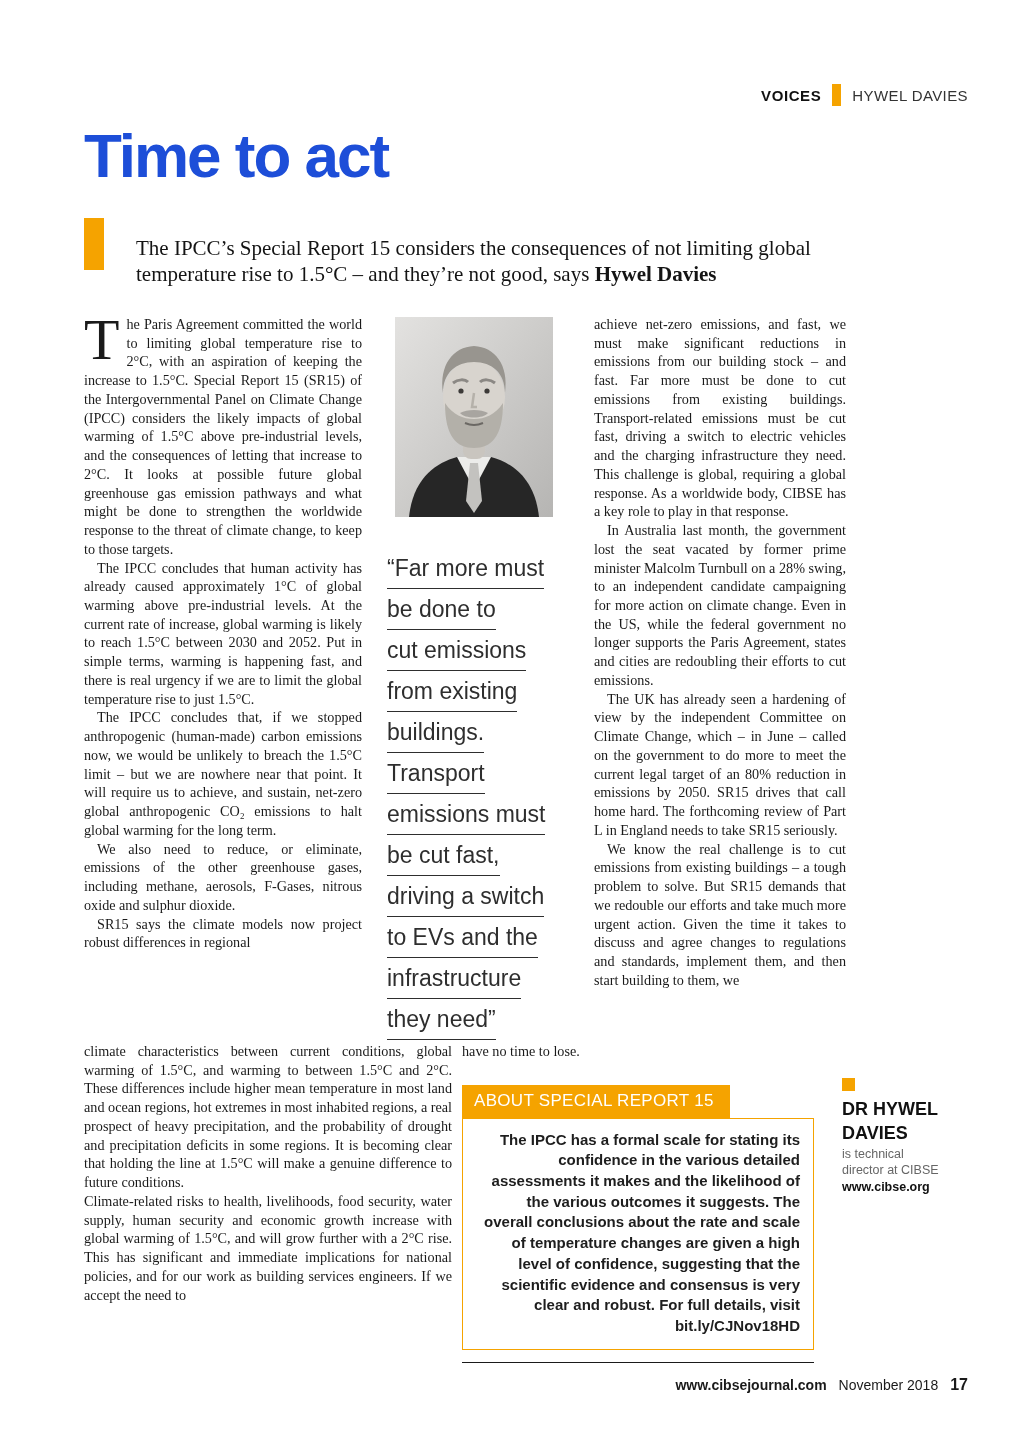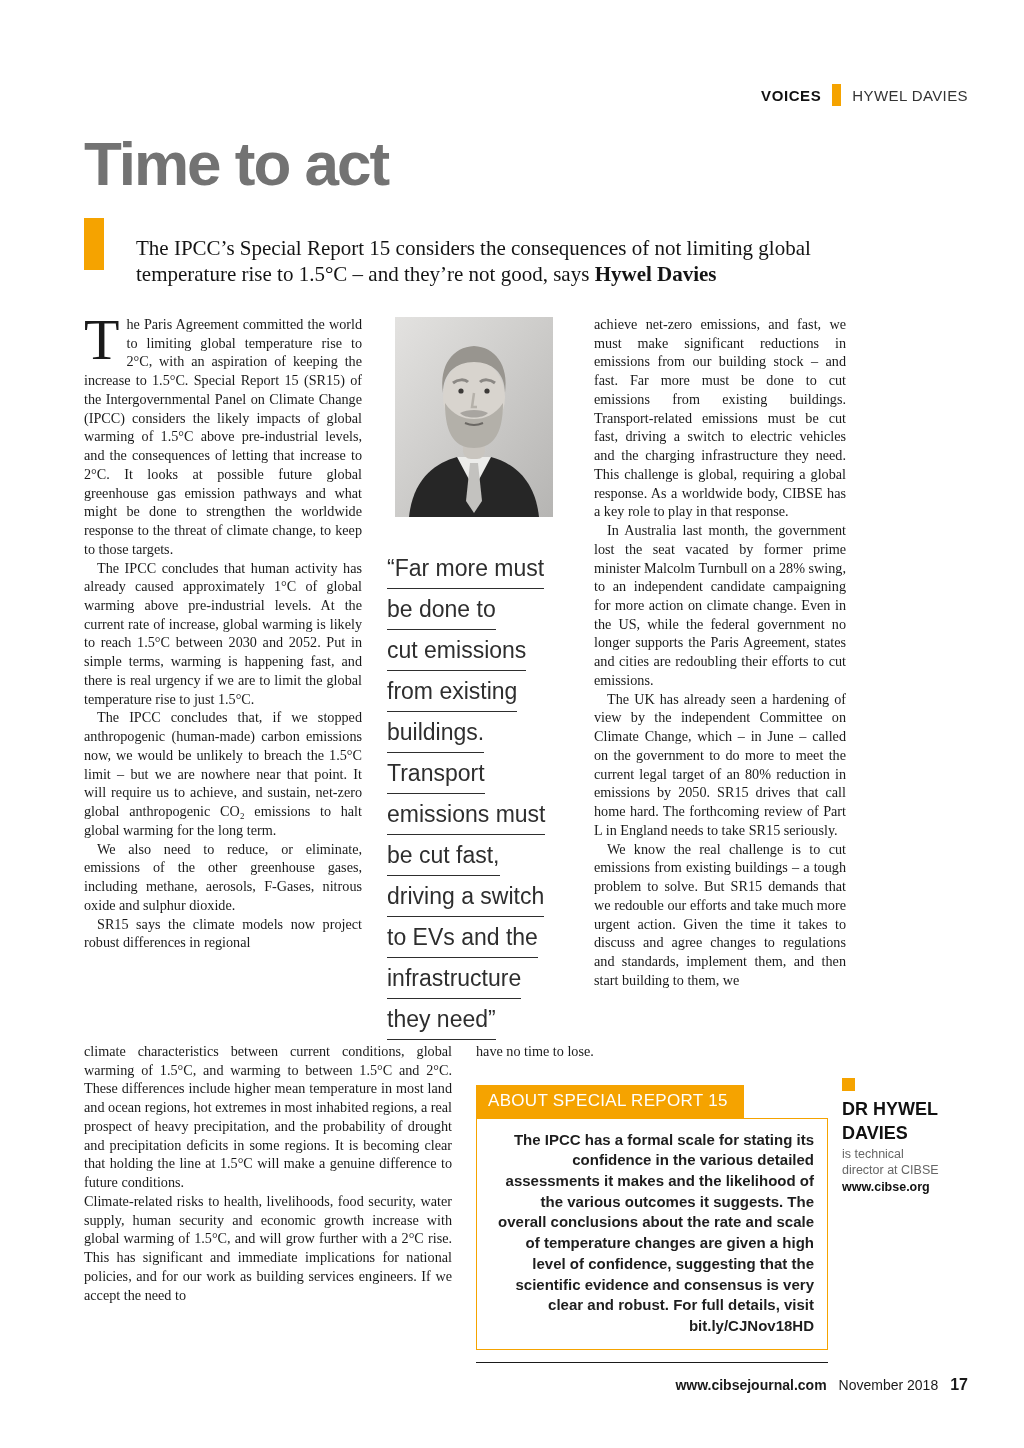--- a/index.html
+++ b/index.html
@@ -27,27 +27,27 @@
     margin-top: 32px;
   }
   .kicker-section { font-weight: bold; letter-spacing: 0.6px; color: #111; }
   .kicker-bar { width: 9px; height: 22px; background: #F5A300; }
   .kicker-author { color: #333; letter-spacing: 0.4px; }
 
   
   .headline {
     margin: 0;
     position: absolute;
-    top: 128px;
+    top: 120px;
     left: 84px;
     font-family: "Liberation Sans", sans-serif;
     font-weight: bold;
     font-size: 62px;
     letter-spacing: -2px;
-    color: #737373;
+    color: #1d4ed8;
   }
 
   
   .standfirst {
     position: absolute;
     top: 218px;
     left: 84px;
     display: flex;
     gap: 15px;
   }
@@ -104,21 +104,21 @@
   }
 
   
   .grid-bottom {
     position: absolute;
     top: 1042px;
     left: 84px;
     width: 806px;
     display: grid;
     grid-template-columns: 368px 428px;
-    column-gap: 24px;
+    column-gap: 10px;
   }
   .subhead {
     font-family: "Liberation Sans", sans-serif;
     font-size: 16.5px;
     font-weight: bold;
     margin: 12px 0 4px 0;
     color: #111;
   }
   .colwide-right p { width: 352px; }
 

